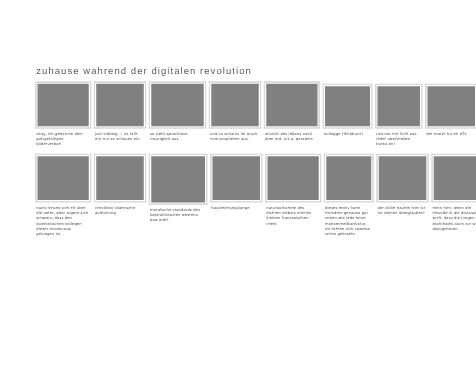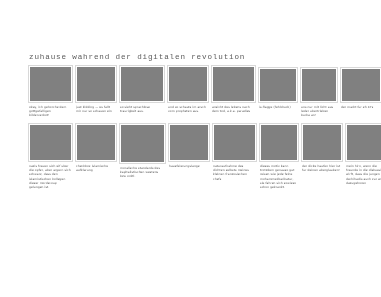--- a/index.html
+++ b/index.html
@@ -21,21 +21,21 @@
     background: #ffffff;
     box-sizing: border-box;
   }
   .content {
     position: absolute;
     left: 29px;
     top: 52px;
     width: 345px;
   }
   .gallery-title {
-    font-family: Liberation Mono, monospace;
+    font-family: Liberation Sans, sans-serif;
     font-size: 7.6px;
     letter-spacing: 0.85px;
     color: #5c5c5c;
     font-weight: 400;
     line-height: 10px;
     margin: 0 0 4px 0;
     white-space: nowrap;
   }
   .row {
     display: flex;

